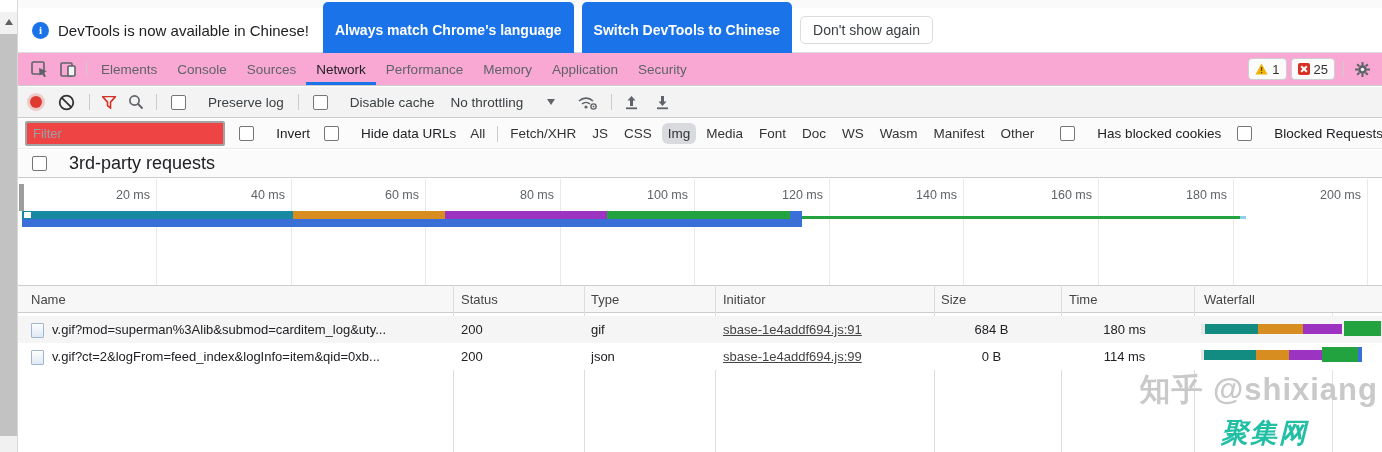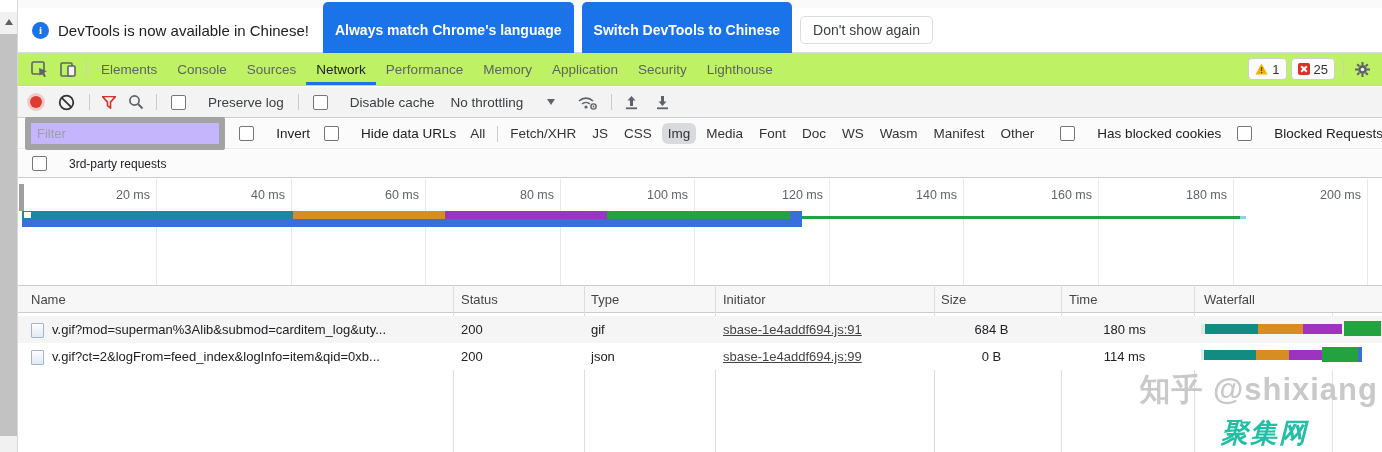--- a/index.html
+++ b/index.html
@@ -16,21 +16,21 @@
   .dt{left:17px;top:0;width:1365px;height:452px;border-left:1px solid #d8d8d8;background:#fff;}
   .strip-top{left:0;top:0;width:1365px;height:8px;background:#fafafa;}
   .banner{left:0;top:8px;width:1365px;height:45px;background:#fff;border-bottom:1px solid #dadce0;
           display:flex;align-items:center;padding-left:14px;box-sizing:border-box;font-size:15px;}
   .info-ic{width:17px;height:17px;border-radius:50%;background:#1a73e8;color:#fff;display:flex;align-items:center;justify-content:center;
            font-size:11px;font-weight:bold;font-family:"Liberation Serif",serif;margin-right:9px;flex:0 0 auto;}
   .banner-msg{color:#202124;margin-right:14px;}
   .btn-blue{background:#1a73e8;color:#fff;font-weight:bold;font-size:14px;padding:20px 12px;border-radius:5px;margin-right:8px;white-space:nowrap;}
   .btn-ghost{background:#fff;color:#3c4043;font-size:14px;padding:5px 12px;border-radius:5px;border:1px solid #dadce0;white-space:nowrap;}
   
-  .tabbar{left:0;top:53px;width:1365px;height:33px;background:#bef264;border-bottom:1px solid #ccc;
+  .tabbar{left:0;top:53px;width:1365px;height:33px;background:#f9a8d4;border-bottom:1px solid #ccc;
           display:flex;align-items:stretch;box-sizing:border-box;padding-left:8px;font-size:13.5px;color:#5f6368;}
   .tb-icon{display:flex;align-items:center;justify-content:center;width:28px;}
   .vsep{width:1px;height:16px;background:#ccc;align-self:center;margin:0 4px;}
   .tab{display:flex;align-items:center;padding:0 10px;cursor:default;white-space:nowrap;}
   .tab.selected{color:#202124;box-shadow:inset 0 -3px 0 0 #1a73e8;}
   .tab-spacer{flex:1;}
   .badge{display:flex;align-items:center;gap:4px;border:1px solid #cfcfcf;background:#fbfbfb;border-radius:4px;
          padding:1px 6px;margin-right:4px;align-self:center;height:18px;font-size:13px;color:#333;}
   .err-ic{width:12px;height:12px;background:#d93025;border-radius:2px;position:relative;}
   .err-ic:before,.err-ic:after{content:"";position:absolute;left:5px;top:2px;width:2px;height:8px;background:#fff;}
@@ -39,27 +39,27 @@
   
   .ntool{left:0;top:87px;width:1365px;height:31px;background:#f3f3f3;border-bottom:1px solid #ccc;
          display:flex;align-items:center;box-sizing:border-box;padding-left:12px;font-size:13.5px;color:#3c4043;}
   .rec{width:12px;height:12px;border-radius:50%;background:#df3a30;box-shadow:0 0 0 3px rgba(223,58,48,.22);margin-right:16px;}
   .cb{width:13px;height:13px;border:1px solid #767676;border-radius:2px;background:#fff;flex:0 0 auto;}
   .cbl{display:flex;align-items:center;gap:22px;white-space:nowrap;}
   .caret{width:0;height:0;border-left:4.5px solid transparent;border-right:4.5px solid transparent;border-top:6px solid #5f6368;}
   
   .frow{left:0;top:119px;width:1365px;height:30px;background:#fbfbfb;border-bottom:1px solid #ececec;
         display:flex;align-items:center;box-sizing:border-box;padding-left:7px;font-size:13.5px;color:#202124;}
-  .filter-input{width:196px;height:19px;border:6px solid #a3a3a3;border-radius:2px;background:#c4b5fd;font-size:13px;
+  .filter-input{width:196px;height:19px;border:2px solid #a3a3a3;border-radius:2px;background:#ef4444;font-size:13px;
                 padding:1px 6px;color:#202124;font-family:"Liberation Sans",sans-serif;}
   .filter-input::placeholder{color:#9aa0a6;}
   .pill{padding:3px 6px;border-radius:6px;margin:0 2px;white-space:nowrap;color:#333;}
   .pill.selected{background:#d8dade;}
   .trow{left:0;top:150px;width:1365px;height:28px;background:#fbfbfb;border-bottom:1px solid #ccc;
-        display:flex;align-items:center;box-sizing:border-box;padding-left:14px;font-size:12px;}
+        display:flex;align-items:center;box-sizing:border-box;padding-left:14px;font-size:18px;}
   
   .gridline{top:179px;width:1px;height:106px;background:#e9e9e9;}
   .ticklab{top:188px;width:80px;height:16px;text-align:right;font-size:12.5px;color:#5f6368;}
   .ovr-handle{left:1px;top:184px;width:5px;height:27px;background:#9e9e9e;}
   .seg{position:absolute;height:8px;top:0;}
   .thinline{position:absolute;height:3px;top:5px;}
   
   .thead{left:0;top:285px;width:1365px;height:28px;background:#f7f7f7;border-top:1px solid #ccc;border-bottom:1px solid #ccc;
          box-sizing:border-box;font-size:13px;color:#454545;}
   .th{position:absolute;top:6px;white-space:nowrap;}
@@ -112,21 +112,20 @@
       </div>
       <div class="vsep"></div>
       <div class="tab">Elements</div>
       <div class="tab">Console</div>
       <div class="tab">Sources</div>
       <div class="tab selected">Network</div>
       <div class="tab">Performance</div>
       <div class="tab">Memory</div>
       <div class="tab">Application</div>
       <div class="tab">Security</div>
-      <div class="tab">Lighthouse</div>
       <div class="tab-spacer"></div>
       <div class="badge">
         <svg width="13" height="12" viewBox="0 0 13 12">
           <path d="M6.5 0.5 L12.5 11.5 L0.5 11.5 Z" fill="#f2b400"></path>
           <rect x="5.9" y="4" width="1.3" height="4" fill="#5c4500"></rect>
           <rect x="5.9" y="9" width="1.3" height="1.3" fill="#5c4500"></rect>
         </svg>
         <span>1</span>
       </div>
       <div class="badge">

